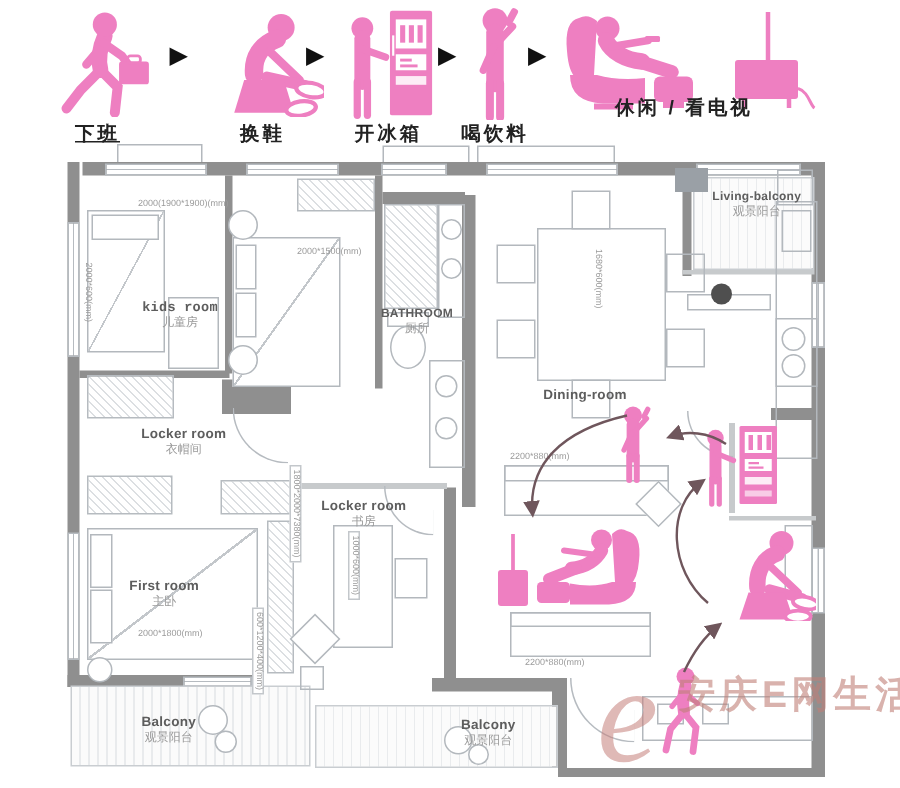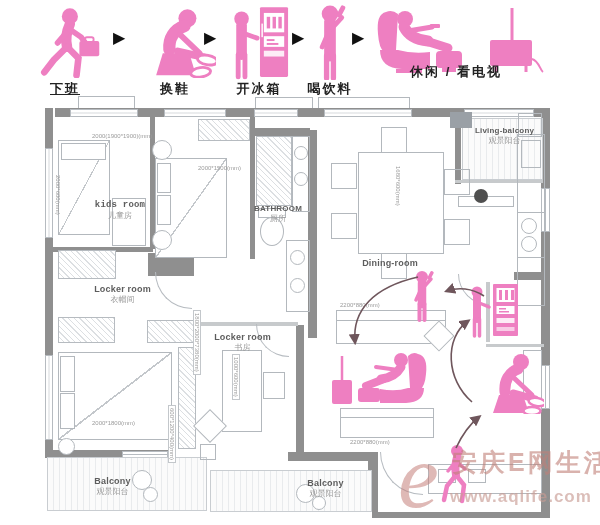--- a/index.html
+++ b/index.html
@@ -281,20 +281,24 @@
     <span class="zh">观景阳台</span>
   </div>
   <div class="room" style="left:85px;top:284px;width:75px;">
     <span class="en">Locker room</span>
     <span class="zh">衣帽间</span>
   </div>
   <div class="room" style="left:205px;top:332px;width:75px;">
     <span class="en">Locker room</span>
     <span class="zh">书房</span>
   </div>
+  <div class="room" style="left:72px;top:385px;width:75px;">
+    <span class="en">First room</span>
+    <span class="zh">主卧</span>
+  </div>
   <div class="room" style="left:80px;top:476px;width:65px;">
     <span class="en">Balcony</span>
     <span class="zh">观景阳台</span>
   </div>
   <div class="room" style="left:293px;top:478px;width:65px;">
     <span class="en">Balcony</span>
     <span class="zh">观景阳台</span>
   </div>
 
   <div class="dim" style="left:92px;top:133px;">2000(1900*1900)(mm)</div>
@@ -396,15 +400,14 @@
     <g fill="none" stroke="#6F565C" stroke-width="1.6">
       <path d="M456,448 C463,433 470,424 479,417" marker-end="url(#ah)"></path>
       <path d="M472,402 C446,380 444,338 468,321" marker-end="url(#ah)"></path>
       <path d="M484,296 C472,288 458,287 447,291" marker-end="url(#ah)"></path>
       <path d="M418,277 C374,287 352,310 355,342" marker-end="url(#ah)"></path>
     </g>
   </svg>
 
   <div class="wm wmE" style="left:398px;top:440px;">e</div>
   <div class="wm wmBrand" style="left:452px;top:446px;">安庆E网生活</div>
-  <div class="wm wmUrl" style="left:450px;top:487px;">www.aqlife.com</div>
 
 </div>
 
 </body></html>

